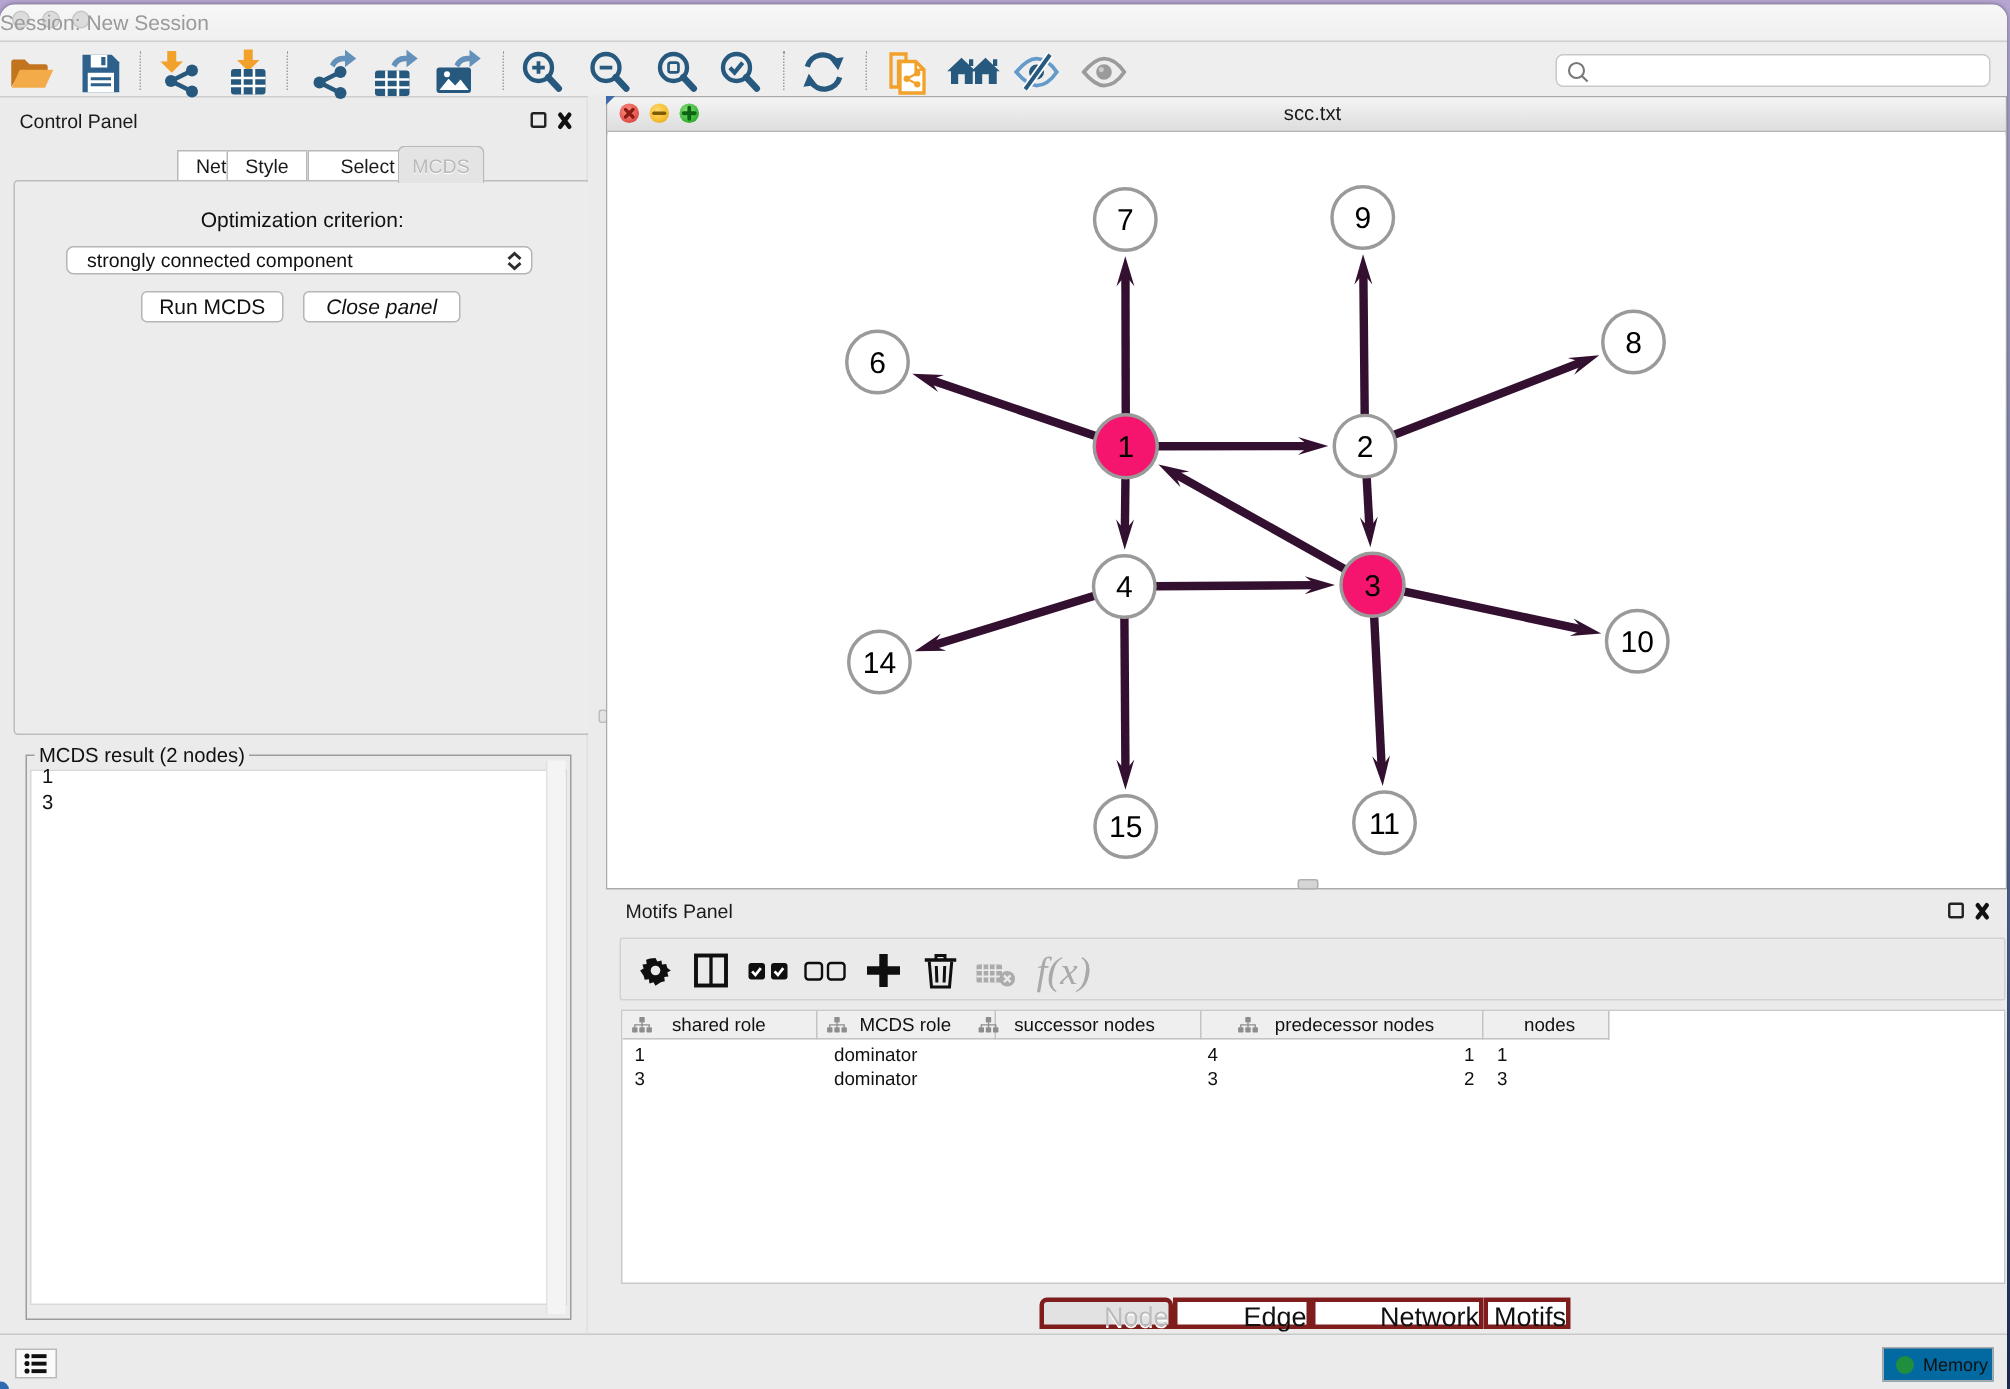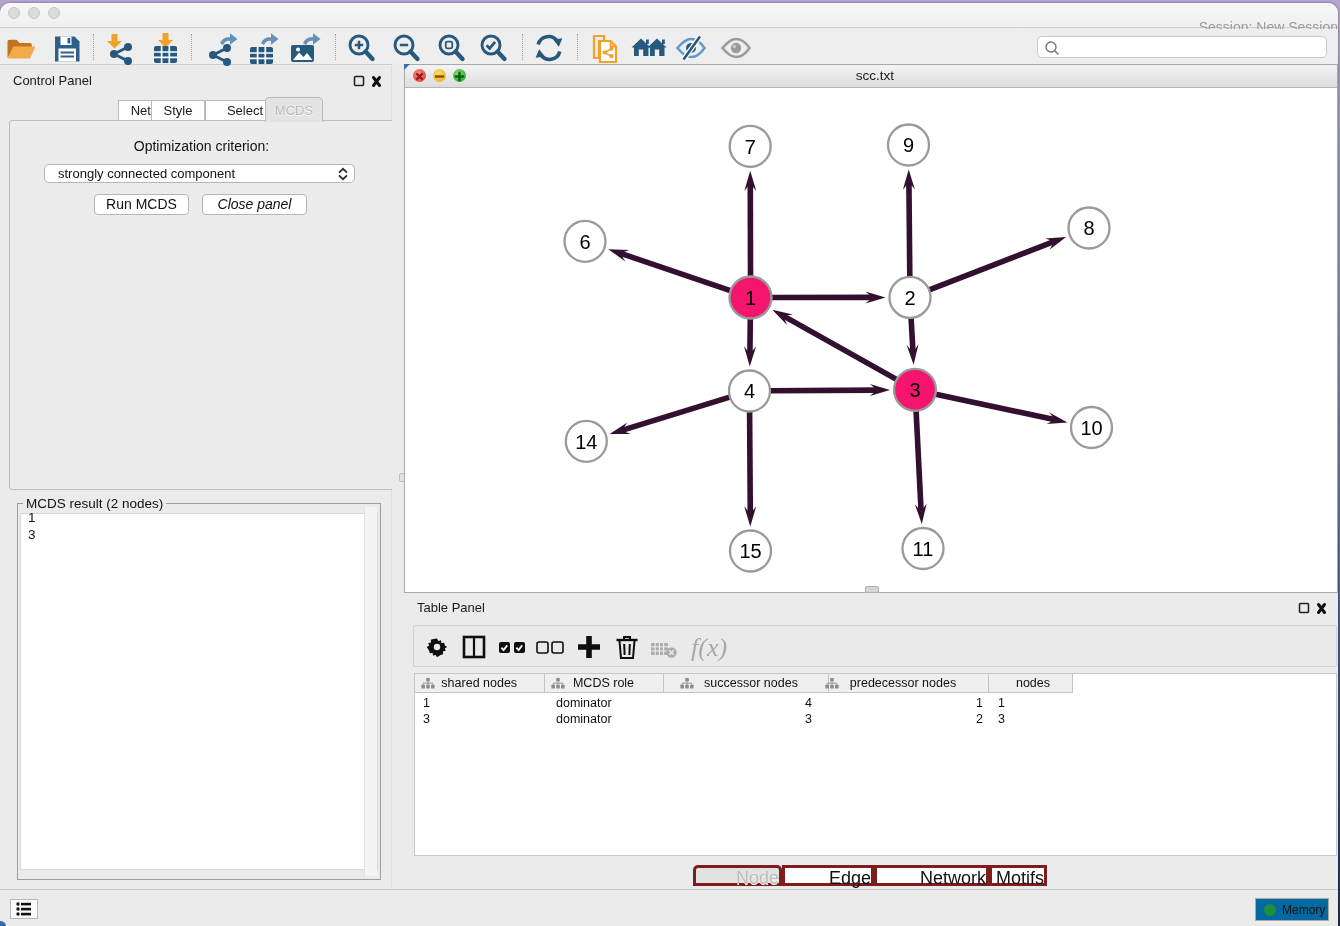--- a/index.html
+++ b/index.html
@@ -5,21 +5,21 @@
 * { margin:0; padding:0; box-sizing:border-box; }
 html,body { width:1340px; height:926px; overflow:hidden; font-family:"Liberation Sans", sans-serif; }
 body { background:linear-gradient(180deg,#b6a5d1 0%,#a9a2cd 6%,#7d86b4 40%,#47598c 70%,#1c2b58 100%); }
 .appwin { position:absolute; left:0; top:3px; width:1338px; height:923px;
   border-radius:10px 10px 0 0; background:#ebebeb; overflow:hidden;
   box-shadow:0 0 3px rgba(0,0,0,.4); }
 .titlebar { position:absolute; left:0; top:0; width:100%; height:25px;
   background:linear-gradient(180deg,#f7f7f7,#f0f0f0); border-bottom:1px solid #cfcfcf; }
 .tl { position:absolute; top:4px; width:12px; height:12px; border-radius:50%;
   background:#dcdcdc; border:1px solid #c6c6c6; }
-.title-txt { position:absolute; top:16px; width:100%; text-align:right; font-size:14px; color:#9a9a9a;padding-left:40px; }
+.title-txt { position:absolute; top:4px; width:100%; text-align:left; font-size:14px; color:#9a9a9a; }
 .toolbar { position:absolute; left:0; top:26px; width:100%; height:36px; background:#eeeeee;
   border-bottom:1px solid #cdcdcd; }
 .tbi { position:absolute; top:3px; }
 .tsep { position:absolute; top:5px; height:26px; width:0;
   border-left:1px dotted #9f9f9f; }
 .searchbox { position:absolute; left:1037px; top:7px; width:290px; height:22px; background:#fff;
   border:1px solid #c9c9c9; border-radius:5px; }
 
 .cpanel { position:absolute; left:0; top:63px; width:392px; height:826px; background:#ebebeb; border-right:1px solid #e0e0e0; }
 .cp-head { position:absolute; left:13px; top:7px; font-size:13px; color:#1a1a1a; }
@@ -326,21 +326,21 @@
 <text x="503.5" y="62.3" text-anchor="middle" font-size="20" fill="#000">9</text>
 <text x="686.5" y="344.8" text-anchor="middle" font-size="20" fill="#000">10</text>
 <text x="518.0" y="465.8" text-anchor="middle" font-size="20" fill="#000">11</text>
 <text x="181.3" y="358.6" text-anchor="middle" font-size="20" fill="#000">14</text>
 <text x="345.5" y="468.3" text-anchor="middle" font-size="20" fill="#000">15</text>
 </svg>
     </div>
     <div style="position:absolute;left:460px;bottom:-1px;width:14px;height:7px;background:#d5d5d5;border:1px solid #b0b0b0;border-radius:2px"></div>
   </div>
   <div class="tpanel">
-    <div class="tp-head">Table Panel</div>
+    <div class="tp-head">Motifs Panel</div>
     <div class="cp-btns" style="right:10px;top:3px"><svg width="30" height="13" viewBox="0 0 30 13">
         <rect x="1.5" y="1.5" width="9" height="9" fill="none" stroke="#222" stroke-width="1.6" rx="1"></rect>
         <path d="M20.5 2.5 L26.5 10.5 M26.5 2.5 L20.5 10.5" stroke="#111" stroke-width="3" stroke-linecap="round"></path>
       </svg></div>
     <div class="tp-toolbar">
       <div style="position:absolute;left:11.5px;top:10px"><svg width="22" height="22" viewBox="0 0 22 22">
           <g fill="#0f0f0f">
 <path d="M11 2 l1.4 2.6 2.9-.8 .4 3 3-.4 .8 2.9 L22 11 l-2.5 1.4 .8 2.9 -3 .4 .4 3 -2.9 .8 L11 22 l-1.4-2.5 -2.9 .8 -.4-3 -3 .4 -.8-2.9 L0 11 l2.5-1.4 -.8-2.9 3-.4 -.4-3 2.9-.8 Z" transform="scale(0.93) translate(0.8,0.8)"></path>
 <circle cx="11" cy="11" r="3.2" fill="#e9e9e9"></circle>
           </g>
@@ -391,31 +391,31 @@
     <div class="tp-table">
       <div class="th-row" style="width:658px">
 <div class="th-cell" style="left:0px;width:129.5px"><svg width="14" height="11" viewBox="0 0 14 11" style="position:absolute;left:6px;top:4px">
             <g fill="#8d8d8d">
               <rect x="5.2" y="0" width="3.6" height="3.6" rx="0.5"></rect>
               <rect x="0.4" y="6.8" width="3.6" height="3.6" rx="0.5"></rect>
               <rect x="5.2" y="6.8" width="3.6" height="3.6" rx="0.5"></rect>
               <rect x="10" y="6.8" width="3.6" height="3.6" rx="0.5"></rect>
               <path d="M7 3.6 v3.2 M2.2 6.8 v-1.6 h9.6 v1.6" stroke="#8d8d8d" stroke-width="0.9" fill="none"></path>
             </g>
-          </svg><span>shared nodes</span></div>
+          </svg><span>shared role</span></div>
 <div class="th-cell" style="left:129.5px;width:119.0px"><svg width="14" height="11" viewBox="0 0 14 11" style="position:absolute;left:6px;top:4px">
             <g fill="#8d8d8d">
               <rect x="5.2" y="0" width="3.6" height="3.6" rx="0.5"></rect>
               <rect x="0.4" y="6.8" width="3.6" height="3.6" rx="0.5"></rect>
               <rect x="5.2" y="6.8" width="3.6" height="3.6" rx="0.5"></rect>
               <rect x="10" y="6.8" width="3.6" height="3.6" rx="0.5"></rect>
               <path d="M7 3.6 v3.2 M2.2 6.8 v-1.6 h9.6 v1.6" stroke="#8d8d8d" stroke-width="0.9" fill="none"></path>
             </g>
           </svg><span>MCDS role</span></div>
-<div class="th-cell" style="left:259px;width:155.0px"><svg width="14" height="11" viewBox="0 0 14 11" style="position:absolute;left:6px;top:4px">
+<div class="th-cell" style="left:231px;width:155.0px"><svg width="14" height="11" viewBox="0 0 14 11" style="position:absolute;left:6px;top:4px">
             <g fill="#8d8d8d">
               <rect x="5.2" y="0" width="3.6" height="3.6" rx="0.5"></rect>
               <rect x="0.4" y="6.8" width="3.6" height="3.6" rx="0.5"></rect>
               <rect x="5.2" y="6.8" width="3.6" height="3.6" rx="0.5"></rect>
               <rect x="10" y="6.8" width="3.6" height="3.6" rx="0.5"></rect>
               <path d="M7 3.6 v3.2 M2.2 6.8 v-1.6 h9.6 v1.6" stroke="#8d8d8d" stroke-width="0.9" fill="none"></path>
             </g>
           </svg><span>successor nodes</span></div>
 <div class="th-cell" style="left:403.5px;width:170.0px"><svg width="14" height="11" viewBox="0 0 14 11" style="position:absolute;left:6px;top:4px">
             <g fill="#8d8d8d">

